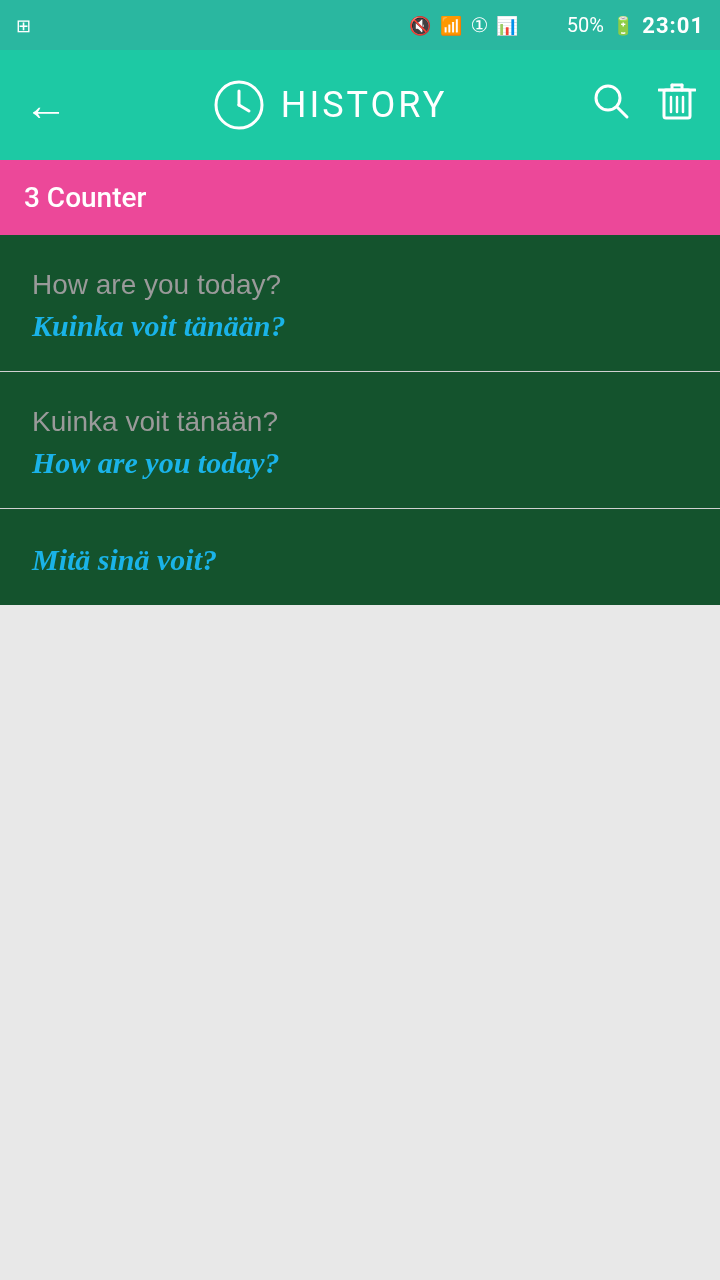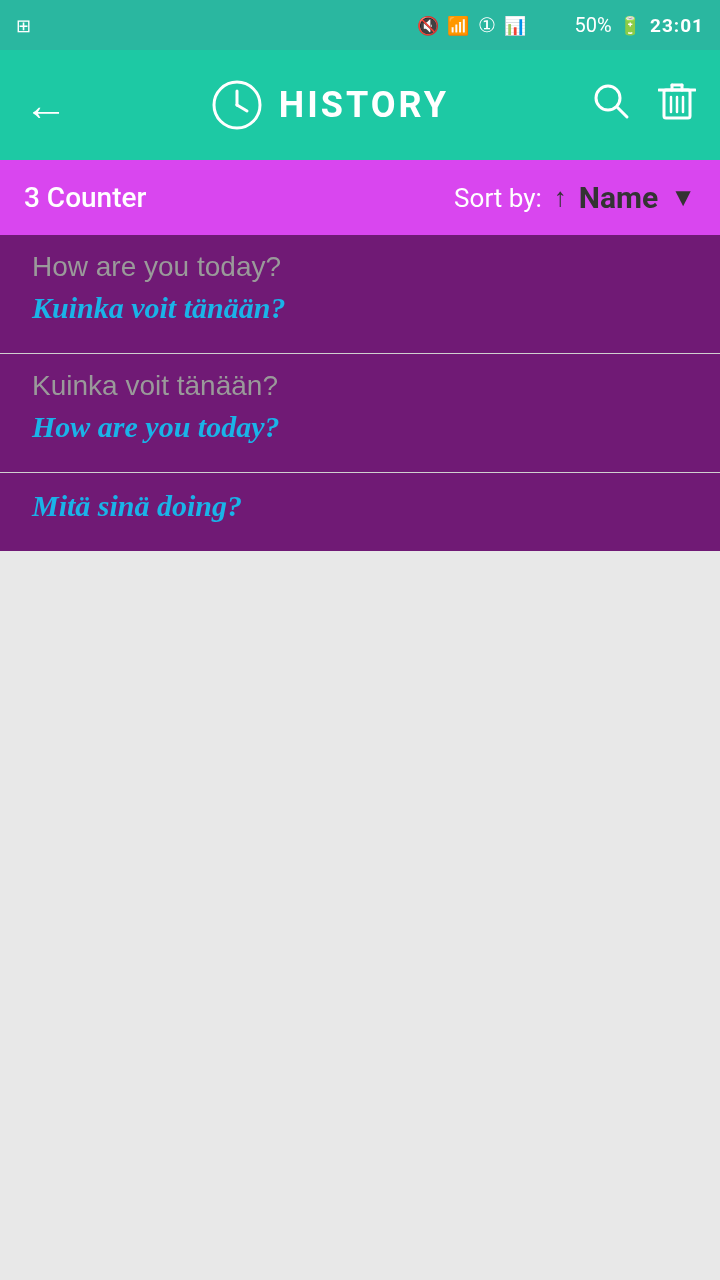--- a/index.html
+++ b/index.html
@@ -33,21 +33,21 @@
       gap: 8px;
       font-size: 22px;
       color: white;
     }
     .status-icon {
       color: white;
       font-size: 18px;
     }
     .status-time {
       color: white;
-      font-size: 19px;
+      font-size: 22px;
       font-weight: bold;
       letter-spacing: 1px;
     }
 
     
     .app-bar {
       width: 720px;
       height: 110px;
       background: #1dc9a4;
       display: flex;
@@ -69,39 +69,39 @@
       flex: 1;
       justify-content: center;
     }
     .clock-icon {
       width: 52px;
       height: 52px;
     }
     .app-bar-title {
       color: white;
       font-size: 36px;
-      font-weight: bold;
+      font-weight: normal;
       letter-spacing: 3px;
     }
     .app-bar-actions {
       display: flex;
       align-items: center;
       gap: 28px;
     }
     .action-icon {
       color: white;
       font-size: 38px;
       cursor: pointer;
     }
 
     
     .sort-bar {
       width: 720px;
       height: 75px;
-      background: #d946ef;
+      background: #ec4899;
       display: flex;
       align-items: center;
       justify-content: space-between;
       padding: 16px 24px;
     }
     .counter-text {
       color: white;
       font-size: 28px;
       font-weight: 500;
     }
@@ -129,22 +129,22 @@
     }
 
     
     .list-container {
       width: 720px;
       background: #ebebeb;
       padding: 0;
     }
 
     .list-item {
-      background: #701a75;
-      padding: 16px 32px 28px 32px;
+      background: #14532d;
+      padding: 34px 32px 28px 32px;
       border-bottom: 1px solid #d0d0d0;
       cursor: pointer;
     }
     .list-item:last-child {
       border-bottom: none;
     }
 
     .item-primary {
       color: #9a9a9a;
       font-size: 28px;
@@ -207,37 +207,31 @@
         <line x1="13" y1="17" x2="13" y2="32" stroke="white" stroke-width="2.5" stroke-linecap="round"></line>
         <line x1="19" y1="17" x2="19" y2="32" stroke="white" stroke-width="2.5" stroke-linecap="round"></line>
         <line x1="25" y1="17" x2="25" y2="32" stroke="white" stroke-width="2.5" stroke-linecap="round"></line>
       </svg>
     </span>
   </div>
 </div>
 
 <div class="sort-bar">
   <span class="counter-text">3 Counter</span>
-  <div class="sort-controls">
-    <span class="sort-label">Sort by:</span>
-    <span class="sort-arrow">↑</span>
-    <span class="sort-name">Name</span>
-    <span class="dropdown-arrow">▼</span>
-  </div>
 </div>
 
 <div class="list-container">
 
   <div class="list-item">
     <div class="item-primary">How are you today?</div>
     <div class="item-secondary">Kuinka voit tänään?</div>
   </div>
 
   <div class="list-item">
     <div class="item-primary">Kuinka voit tänään?</div>
     <div class="item-secondary">How are you today?</div>
   </div>
 
   <div class="list-item">
-    <div class="item-secondary">Mitä sinä doing?</div>
+    <div class="item-secondary">Mitä sinä voit?</div>
   </div>
 
 </div>
 
 </body></html>

